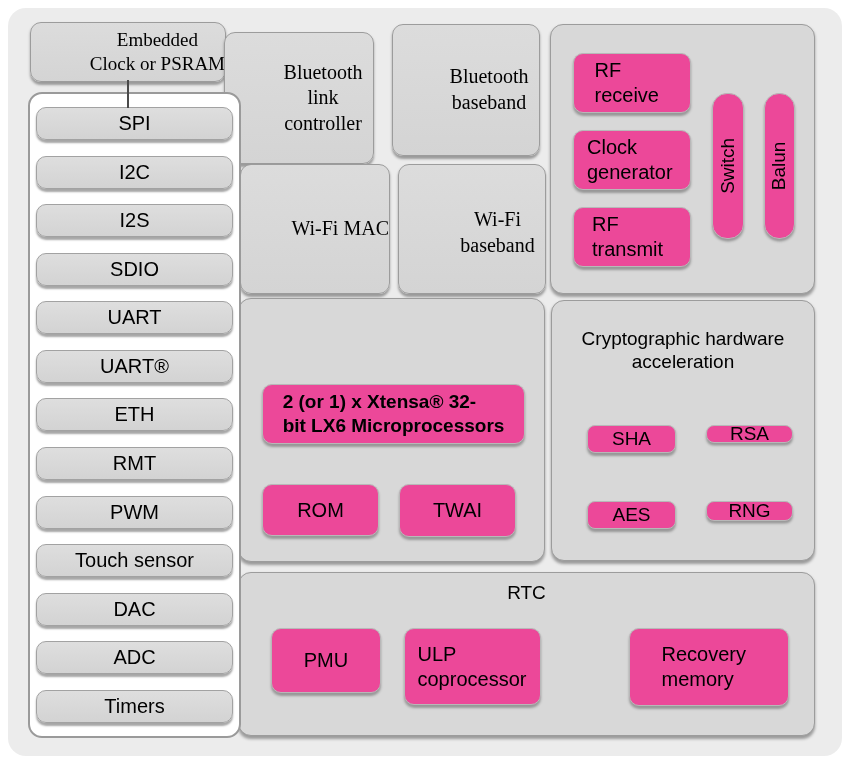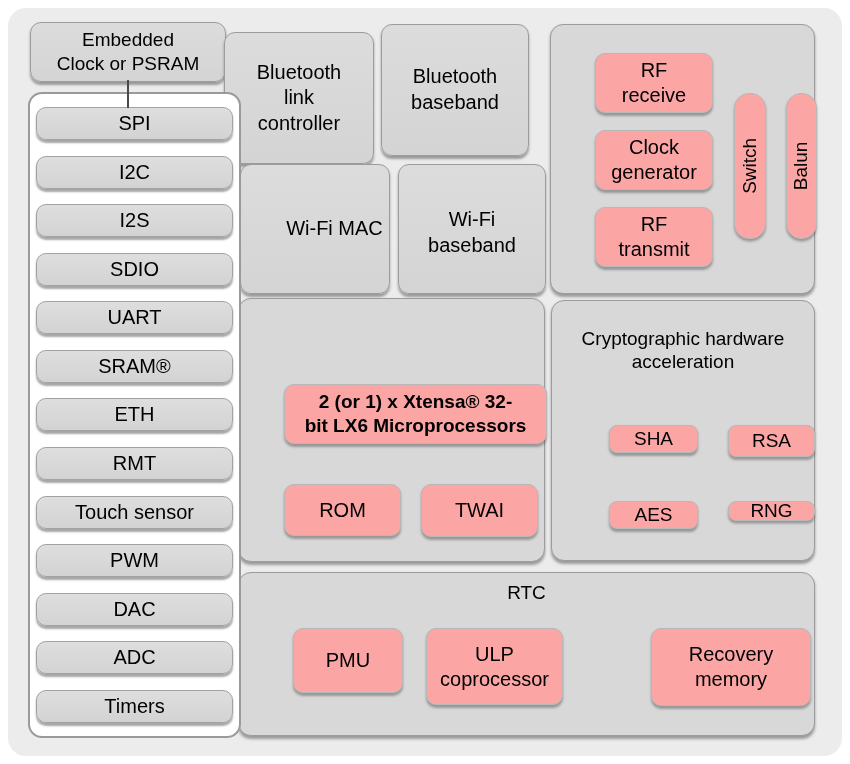--- a/index.html
+++ b/index.html
@@ -14,43 +14,43 @@
     position:absolute; left:8px; top:8px; width:834px; height:748px;
     background:#ececec; border-radius:18px;
   }
 
   
   .gbox {
     position:absolute;
     background:linear-gradient(180deg,#dcdcdc,#d4d4d4);
     border:1px solid #9c9c9c; border-radius:11px;
     box-shadow:0 2.5px 2.5px rgba(0,0,0,0.35);
-    display:flex; align-items:center; justify-content:center;
-    text-align:center; font-size:20px; line-height:1.28;
+    display:flex; align-items:center; justify-content:flex-end;
+    text-align:center; font-size:20px; line-height:1.28;font-family:Liberation Serif, serif;
   }
 
   
   .section {
     position:absolute;
     background:#d8d8d8;
     border:1px solid #9c9c9c; border-radius:13px;
     box-shadow:0 2.5px 3px rgba(0,0,0,0.35);
   }
   .sec-title {
     position:absolute; left:0; right:0; text-align:center;
     font-size:19px; line-height:1.22;
   }
 
   
   .wbox {
-    position:absolute; background:#fca5a5;
+    position:absolute; background:#ec4899;
     border:1px solid #b8b8b8; border-radius:10px;
     box-shadow:0 2.5px 2.5px rgba(0,0,0,0.3);
     display:flex; align-items:center; justify-content:center;
-    text-align:center; font-size:20px; line-height:1.25;margin-left:22px;
+    font-size:20px; line-height:1.25;
   }
   .wpill {
     border-radius:8px; font-size:19px;
   }
   .vpill {
     border-radius:15px;
   }
   .vpill .vtext {
     transform:rotate(-90deg); white-space:nowrap; font-size:19px;
   }
@@ -88,34 +88,34 @@
   </div>
 
   <div class="connector"></div>
 
   <div class="periph-container">
     <div class="pill">SPI</div>
     <div class="pill">I2C</div>
     <div class="pill">I2S</div>
     <div class="pill">SDIO</div>
     <div class="pill">UART</div>
-    <div class="pill">SRAM®</div>
+    <div class="pill">UART®</div>
     <div class="pill">ETH</div>
     <div class="pill">RMT</div>
+    <div class="pill">PWM</div>
     <div class="pill">Touch sensor</div>
-    <div class="pill">PWM</div>
     <div class="pill">DAC</div>
     <div class="pill">ADC</div>
     <div class="pill">Timers</div>
   </div>
 
   <div class="gbox" style="left:224px; top:24px; width:150px; height:132px;margin-top:8px;">
     <span class="inner" style="width:100px;">Bluetooth link controller</span>
   </div>
-  <div class="gbox" style="left:381px; top:24px; width:148px; height:132px;">
+  <div class="gbox" style="left:392px; top:24px; width:148px; height:132px;">
     <span class="inner" style="width:100px;">Bluetooth baseband</span>
   </div>
   <div class="gbox" style="left:240px; top:164px; width:150px; height:130px;padding-left:39px;">
     <span class="inner">Wi-Fi MAC</span>
   </div>
   <div class="gbox" style="left:398px; top:164px; width:148px; height:130px;">
     <span class="inner" style="width:95px;margin-top:8px;">Wi-Fi baseband</span>
   </div>
 
   <div class="section" style="left:550px; top:24px; width:265px; height:270px;">
@@ -144,21 +144,21 @@
       <span class="inner">ROM</span>
     </div>
     <div class="wbox" style="left:160px; top:185px; width:117px; height:53px;">
       <span class="inner">TWAI</span>
     </div>
   </div>
 
   <div class="section" style="left:551px; top:300px; width:264px; height:261px;">
     <div class="sec-title" style="top:26px; padding:0 18px;">Cryptographic hardware acceleration</div>
     <div class="wbox wpill" style="left:35px; top:124px; width:89px; height:28px;">SHA</div>
-    <div class="wbox wpill" style="left:154px; top:124px; width:87px; height:32px;">RSA</div>
+    <div class="wbox wpill" style="left:154px; top:124px; width:87px; height:18px;">RSA</div>
     <div class="wbox wpill" style="left:35px; top:200px; width:89px; height:28px;">AES</div>
     <div class="wbox wpill" style="left:154px; top:200px; width:87px; height:20px;">RNG</div>
   </div>
 
   <div class="section" style="left:238px; top:572px; width:577px; height:164px;">
     <div class="sec-title" style="top:8px;">RTC</div>
     <div class="wbox" style="left:32px; top:55px; width:110px; height:65px;">
       <span class="inner">PMU</span>
     </div>
     <div class="wbox" style="left:165px; top:55px; width:137px; height:77px;">

